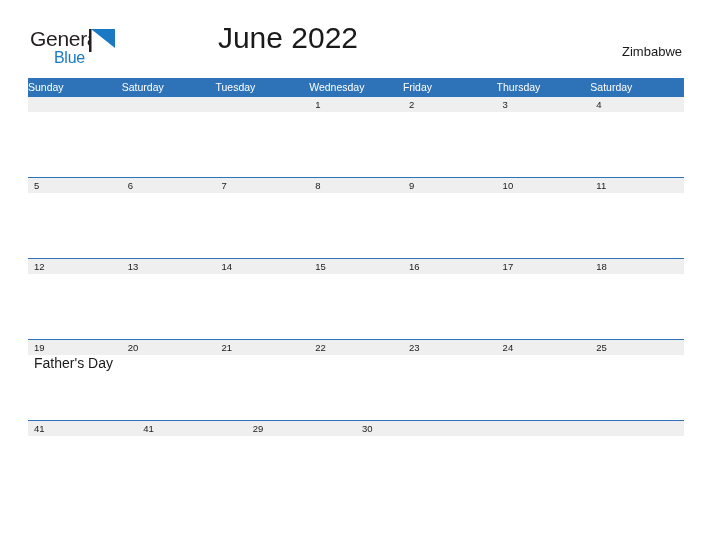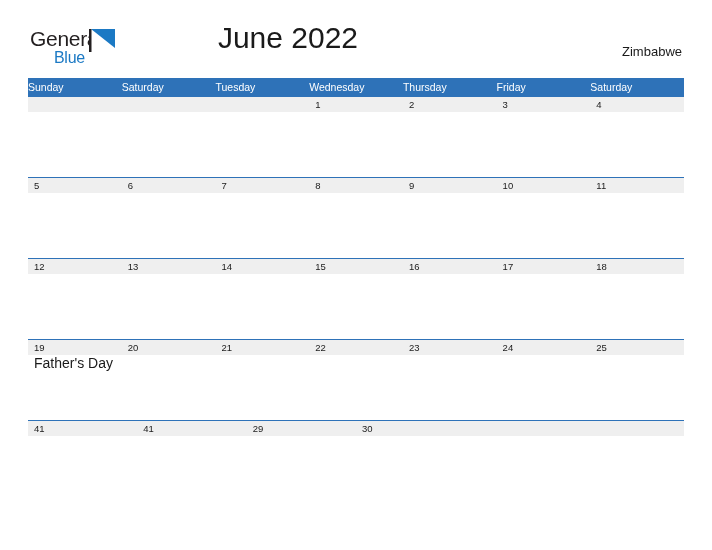--- a/index.html
+++ b/index.html
@@ -185,22 +185,22 @@
 
   </div>
 
   <div class="calendar">
 
     <div class="dow-row">
       <div class="dow-cell">Sunday</div>
       <div class="dow-cell">Saturday</div>
       <div class="dow-cell">Tuesday</div>
       <div class="dow-cell">Wednesday</div>
+      <div class="dow-cell">Friday</div>
       <div class="dow-cell">Thursday</div>
-      <div class="dow-cell">Friday</div>
       <div class="dow-cell">Saturday</div>
     </div>
 
     <div class="week-row">
       <div class="week-band"></div>
       <div class="week-cells">
         <div class="day-cell empty">
           <span class="day-num"></span>
         </div>
         <div class="day-cell empty">

